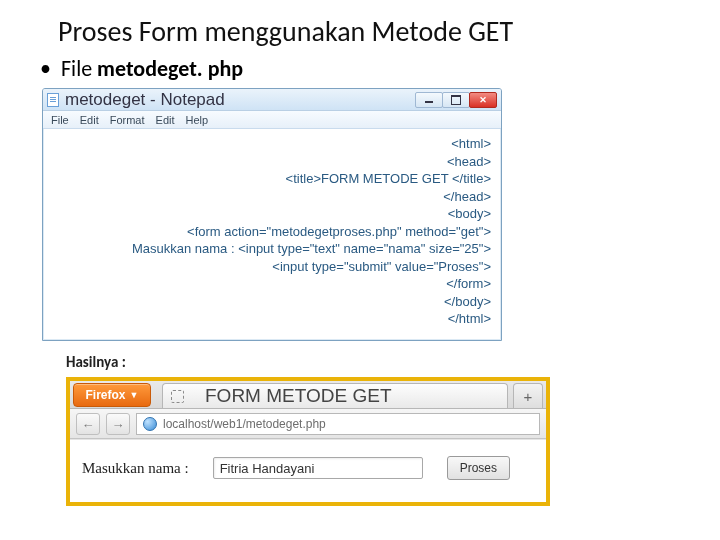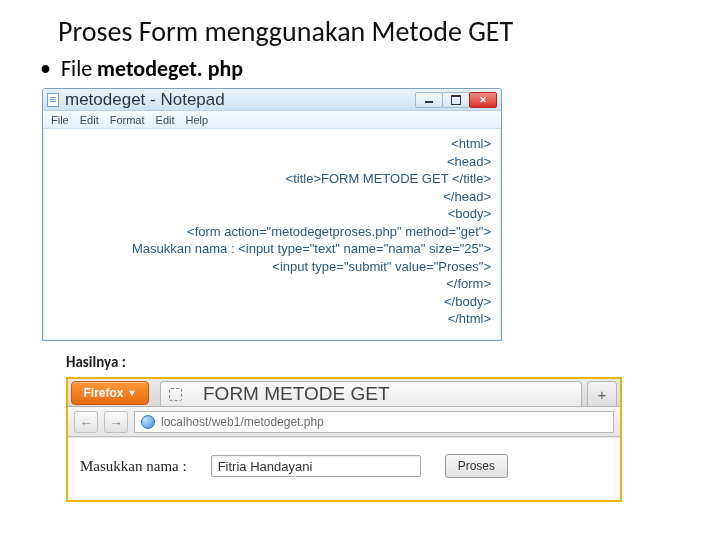--- a/index.html
+++ b/index.html
@@ -108,22 +108,22 @@
     font-family: Calibri, Arial, sans-serif;
     font-size: 15px;
     font-weight: 700;
     margin: 12px 0 6px 44px;
     color: #222;
   }
 
   
   .ff-chrome {
     margin: 0 16px 0 44px;
-    width: 556px;
-    border: 2px solid #eab308;
+    width: 484px;
+    border: 4px solid #eab308;
   }
   .ff-tabstrip {
     height: 28px;
     background: linear-gradient(#e9e9e9,#d9d9d9);
     display: flex;
     align-items: stretch;
     border-bottom: 1px solid #b7b7b7;
   }
   .ff-button {
     width: 78px;

